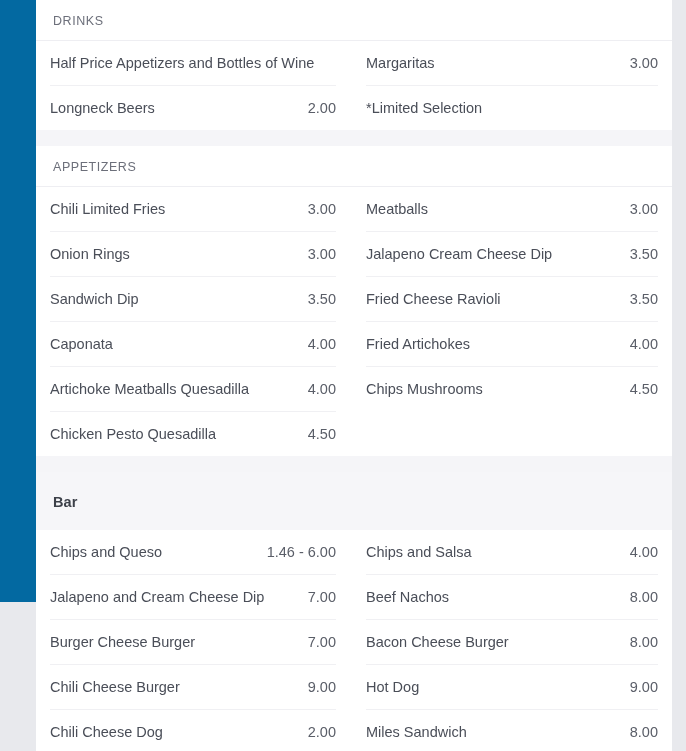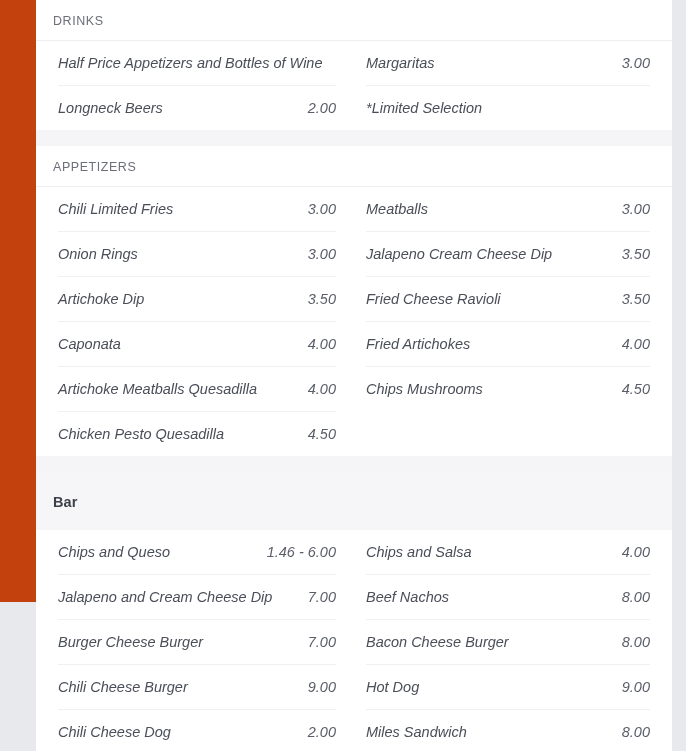--- a/index.html
+++ b/index.html
@@ -12,21 +12,21 @@
     height: 751px;
     background: #e8e9ed;
     font-family: "Liberation Sans", sans-serif;
     overflow: hidden;
   }
 
   #page {
     position: relative;
     width: 686px;
     height: 602px;
-    background: #c2410c;
+    background: #0369a1;
   }
 
   
   #menu-card {
     position: absolute;
     left: 36px;
     top: 0;
     width: 636px;
     background: #ffffff;
   }
@@ -57,23 +57,22 @@
     font-weight: bold;
     font-size: 14.5px;
     letter-spacing: 0.1px;
     padding: 22px 0 20px 17px;
     border-bottom: none;
   }
 
   
   .items-grid {
     display: flex;
-    padding: 0 22px;
-    background: #ffffff;
-    font-style: italic;
+    padding: 0 14px;
+    background: #ffffff;
   }
   .items-col {
     width: 50%;
     flex: 0 0 50%;
   }
   .items-col.left  { padding-right: 18px; }
   .items-col.right { padding-left:  12px; }
 
   .menu-row {
     display: flex;
@@ -165,21 +164,21 @@
             <div class="items-col left">
               <div class="menu-row">
                 <div class="item-name">Chili Limited Fries</div>
                 <div class="item-price">3.00</div>
               </div>
               <div class="menu-row">
                 <div class="item-name">Onion Rings</div>
                 <div class="item-price">3.00</div>
               </div>
               <div class="menu-row">
-                <div class="item-name">Artichoke Dip</div>
+                <div class="item-name">Sandwich Dip</div>
                 <div class="item-price">3.50</div>
               </div>
               <div class="menu-row">
                 <div class="item-name">Caponata</div>
                 <div class="item-price">4.00</div>
               </div>
               <div class="menu-row">
                 <div class="item-name">Artichoke Meatballs Quesadilla</div>
                 <div class="item-price">4.00</div>
               </div>

